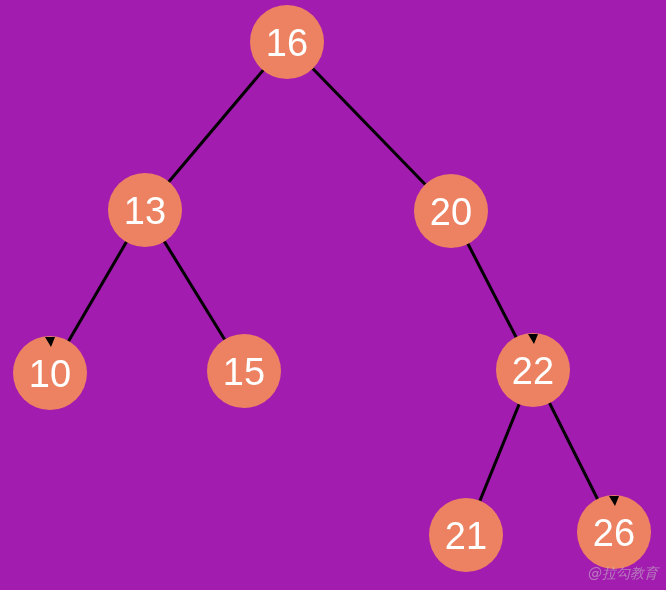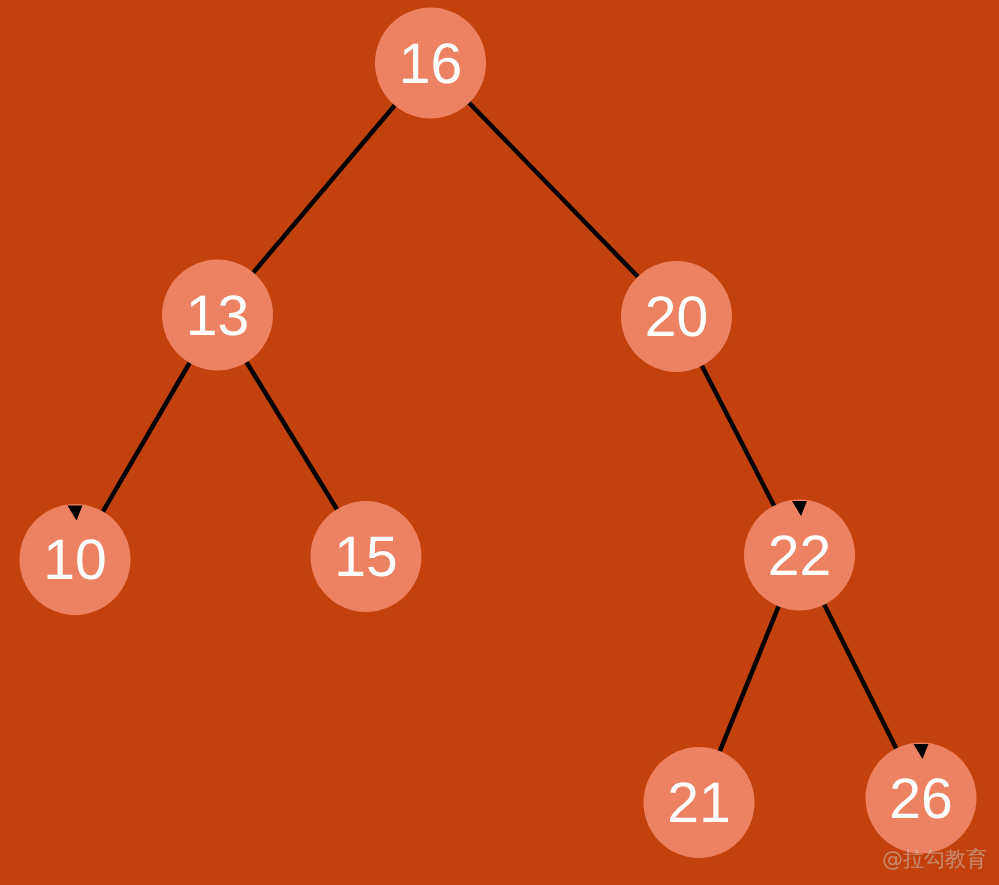--- a/index.html
+++ b/index.html
@@ -7,21 +7,21 @@
     padding: 0;
     background: #000000;
   }
   body {
     font-family: "Liberation Sans", sans-serif;
   }
   #stage {
     position: relative;
     width: 666px;
     height: 590px;
-    background: #c2410c;
+    background: #a21caf;
     overflow: hidden;
   }
   #tree-svg {
     position: absolute;
     top: 0;
     left: 0;
     width: 666px;
     height: 590px;
     display: block;
   }
@@ -36,20 +36,21 @@
   #watermark {
     position: absolute;
     right: 8px;
     bottom: 10px;
     font-family: "DejaVu Sans", sans-serif;
     font-size: 14px;
     line-height: 1;
     color: rgba(200, 200, 200, 0.55);
     white-space: nowrap;
     user-select: none;
+    font-style: italic;
   }
 </style>
 </head>
 <body>
 
 <div id="stage">
 
   <svg id="tree-svg" viewBox="0 0 666 590" xmlns="http://www.w3.org/2000/svg">
     <g id="edges-layer">
         <line x1="287" y1="42" x2="145" y2="210" stroke="#000000" stroke-width="3"></line>

